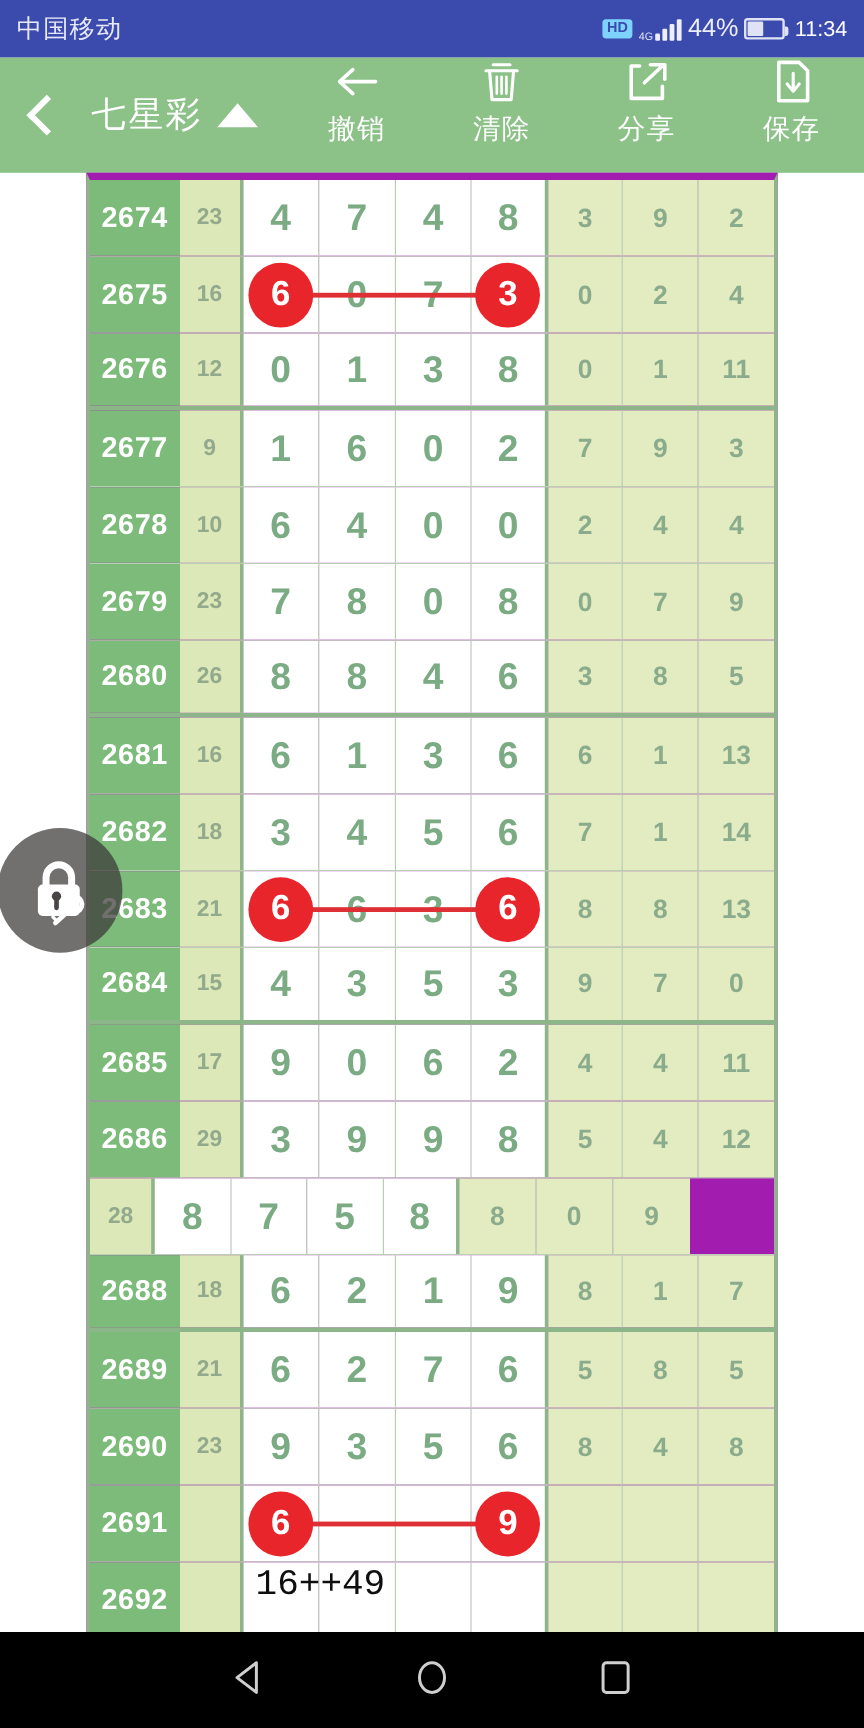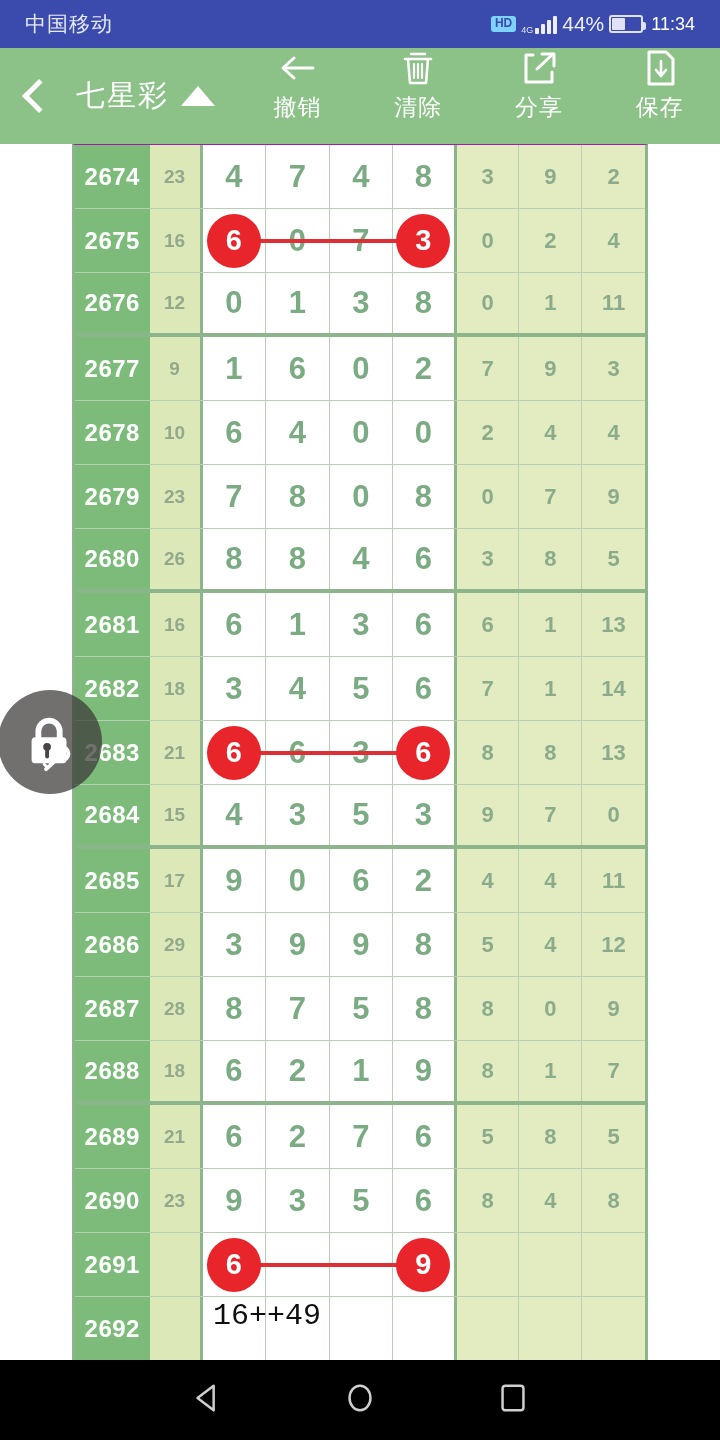--- a/index.html
+++ b/index.html
@@ -9,21 +9,21 @@
     font-family: "Liberation Sans", "DejaVu Sans", sans-serif;
     overflow: hidden;
   }
   .screen { position: relative; width: 720px; height: 1440px; background:#fff; }
 
   
   .statusbar {
     position:absolute; top:0; left:0; width:720px; height:48px;
     background:#3b4aad; color:#e8eaf6;
     display:flex; align-items:center; justify-content:space-between;
-    padding:0 25px;
+    padding:0 14px;
   }
   .carrier { font-size:21px; letter-spacing:1px; color:#e6e9f7; }
   .status-right { display:flex; align-items:center; gap:5px; }
   .hd-badge {
     font-size:12px; font-weight:bold; color:#3b4aad; background:#7dd3fc;
     border-radius:3px; padding:1px 4px; line-height:1.1;
   }
   .net-wrap { display:flex; align-items:flex-end; gap:1px; }
   .net-label { display:flex; flex-direction:column; font-size:9px; line-height:8px; color:#dfe3f5; font-weight:normal; margin-right:1px;}
   .bars { display:flex; align-items:flex-end; gap:2px; height:19px; }
@@ -51,21 +51,21 @@
   .tb-actions { display:flex; margin-left:22px; flex:1; }
   .tb-btn { flex:1; display:flex; flex-direction:column; align-items:center; justify-content:flex-start;
             gap:4px; height:96px; color:#fff; }
   .tb-btn .lbl { font-size:23px; letter-spacing:1px; }
   .ic { width:40px; height:40px; display:block; }
 
   
   .table-wrap {
     position:absolute; top:144px; left:72px; width:576px; height:1216px;
     background:#a21caf; border-left:3px solid #8cb58a; border-right:3px solid #8cb58a;
-    border-top:1px solid #a21caf;
+    border-top:6px solid #a21caf;
     text-align:center;
   }
   .row { display:flex; height:64px; }
   .row.gsep { border-bottom:4px solid #8cb58a; }
   .row.nsep { border-bottom:1.5px solid #b9cfb3; }
   .cell { display:flex; align-items:center; justify-content:center; position:relative; }
   .c-idx { width:76px; background:#7cbb79; color:#ffffff; font-size:24px; font-weight:bold; letter-spacing:0.5px; }
   .c-sum { width:54px; background:#dce8b8; color:#93a98c; font-size:19px; font-weight:bold;
            border-right:3px solid #8cb58a; }
   .c-dig { width:63.5px; background:#ffffff; color:#7aab83; font-size:31px; font-weight:bold;
@@ -348,21 +348,20 @@
           <div class="cell c-dig">3</div>
           <div class="cell c-dig">9</div>
           <div class="cell c-dig">9</div>
           <div class="cell c-dig last">8</div>
         </div>
         <div class="cell c-ext">5</div>
         <div class="cell c-ext">4</div>
         <div class="cell c-ext last">12</div>
       </div>
       <div class="row nsep">
-        <div class="cell c-idx">2687</div>
         <div class="cell c-sum">28</div>
         <div style="display: flex; position: relative;">
           <div class="cell c-dig">8</div>
           <div class="cell c-dig">7</div>
           <div class="cell c-dig">5</div>
           <div class="cell c-dig last">8</div>
         </div>
         <div class="cell c-ext">8</div>
         <div class="cell c-ext">0</div>
         <div class="cell c-ext last">9</div>

